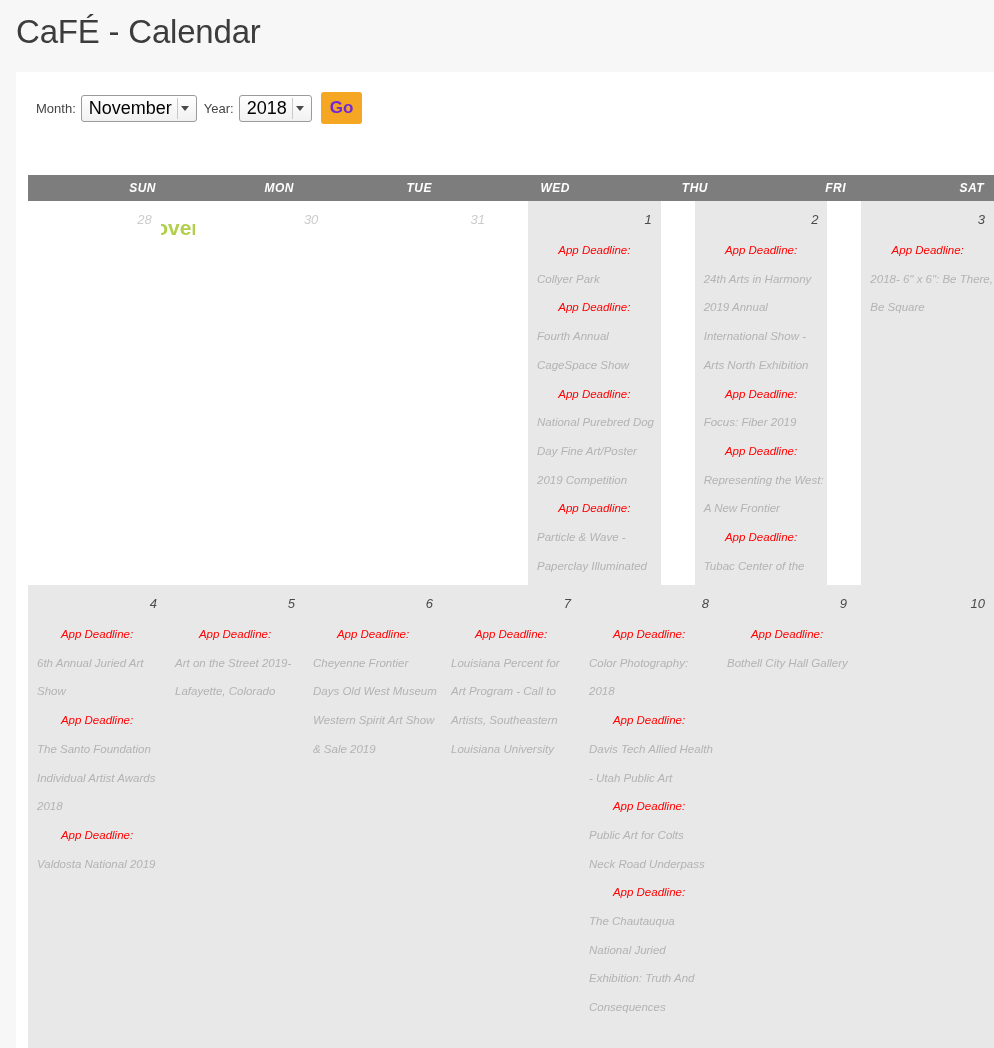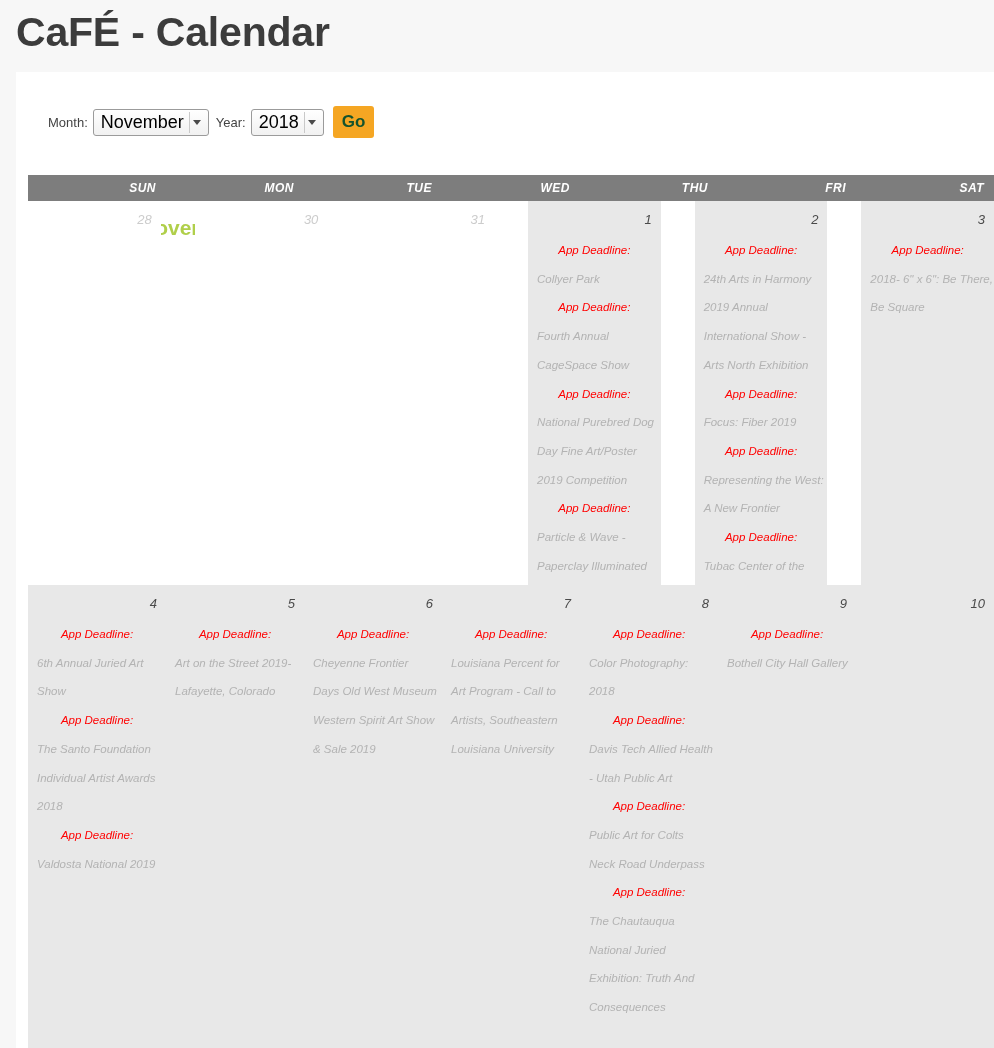--- a/index.html
+++ b/index.html
@@ -12,37 +12,36 @@
   }
   #page { position: relative; width: 994px; height: 1048px; overflow: hidden; }
 
   
   .title-band {
     position: absolute; left: 0; top: 0; width: 994px; height: 72px;
     background: #f7f7f7;
   }
   .page-title {
     position: absolute; left: 16px; top: 10px;
-    font-size: 41px; font-weight: bold; color: #3c3c3c;
+    font-size: 33px; font-weight: normal; color: #3c3c3c;
     letter-spacing: -0.2px; line-height: 44px; white-space: nowrap;
   }
 
   
   .panel {
     position: absolute; left: 16px; top: 72px;
     width: 978px; height: 976px;
     background: #ffffff;
   }
 
   
   .controls {
-    position: absolute; left: 20px; top: 34px;
+    position: absolute; left: 20px; top: 20px;
     display: flex; align-items: center; gap: 0;
     height: 32px;
-    margin-left: 12px;
   }
   .ctl-label {
     font-size: 13px; color: #444; margin-right: 5px; white-space: nowrap;
   }
   .ctl-label.second { margin-left: 7px; }
   .fake-select {
     position: relative;
     display: inline-flex; align-items: center;
     height: 27px;
     background: linear-gradient(#ffffff, #f1f1f1);
@@ -61,21 +60,21 @@
     border-top: 5px solid #4a4a4a;
   }
   .fake-select .sep {
     position: absolute; right: 18px; top: 2px; bottom: 2px;
     width: 1px; background: #c9c9c9;
   }
   .go-btn {
     margin-left: 9px;
     height: 32px; min-width: 38px; padding: 0 9px;
     background: #f5a623; border: none; border-radius: 3px;
-    color: #14532d; font-size: 17px; font-weight: bold;
+    color: #6d28d9; font-size: 17px; font-weight: bold;
     font-family: "Liberation Sans", sans-serif;
     cursor: pointer; line-height: 32px; text-align: center;
   }
 
   
   .monthnav {
     position: absolute; left: 36px; top: 145px;
     display: flex; align-items: center;
   }
   .nav-btn {

